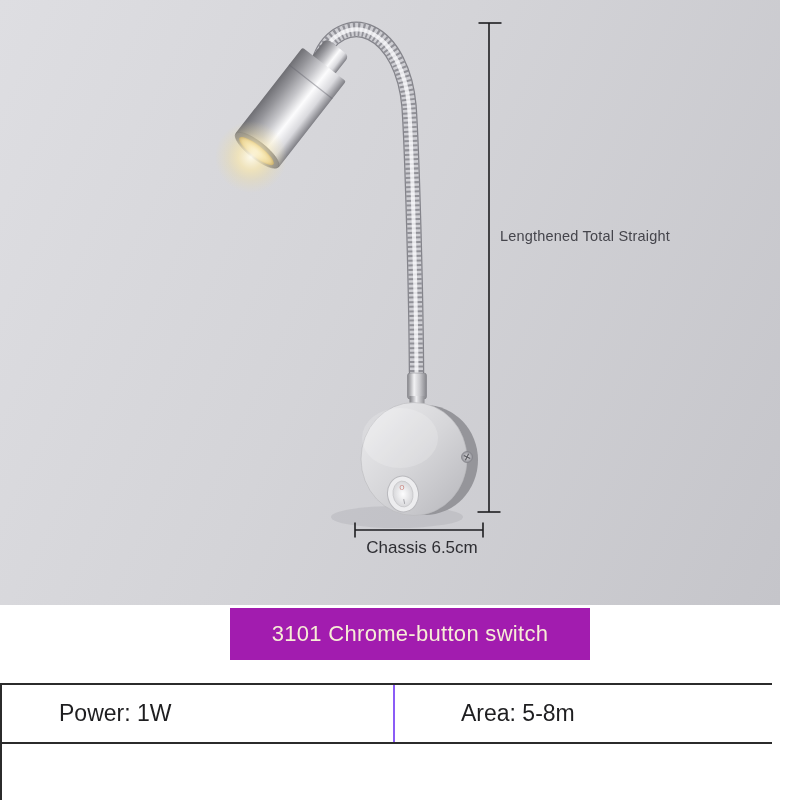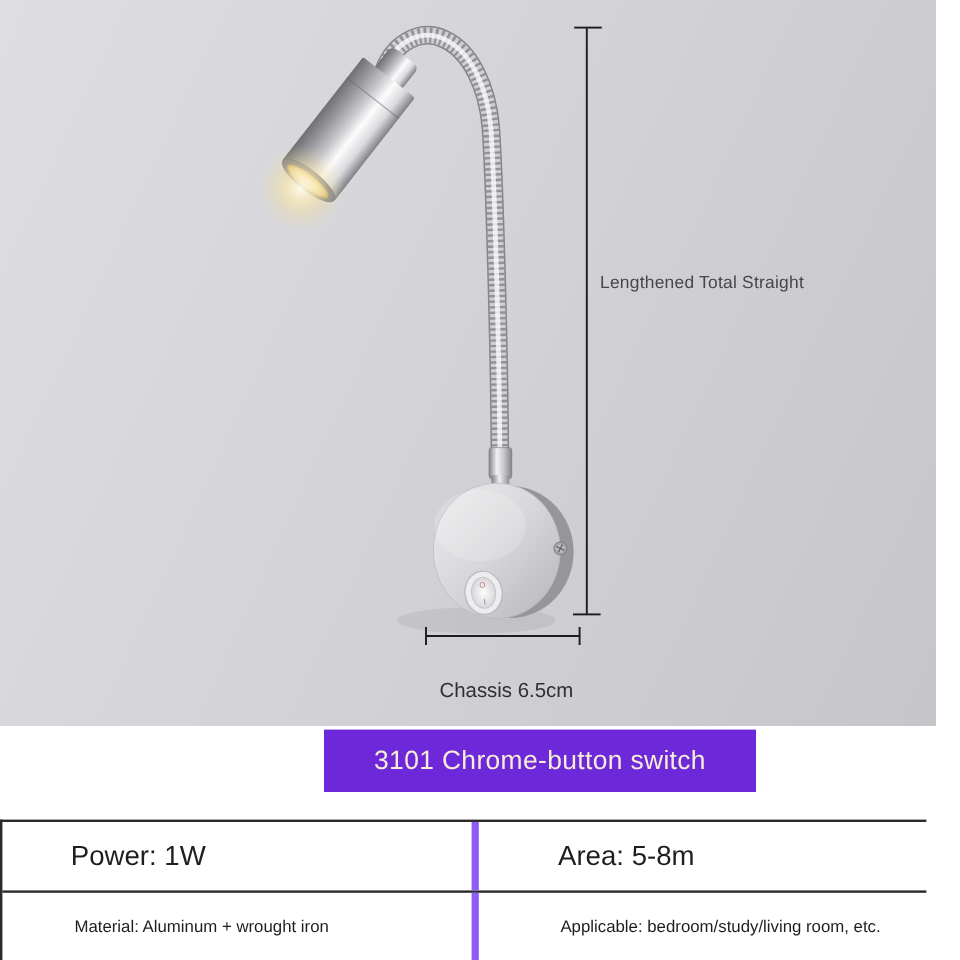--- a/index.html
+++ b/index.html
@@ -27,39 +27,38 @@
     position: absolute;
     left: 500px; top: 228px;
     width: 190px;
     font-size: 14.5px;
     line-height: 16px;
     color: #45454c;
     letter-spacing: 0.2px;
   }
   .dim-h-label {
     position: absolute;
-    left: 332px; top: 566px;
+    left: 332px; top: 538px;
     width: 180px;
     text-align: center;
     font-size: 17px;
     color: #2e2e33;
   }
 
   
   .banner {
     position: absolute;
     left: 230px; top: 608px;
     width: 360px; height: 52px;
-    background: #6d28d9;
+    background: #a21caf;
     color: #f7edd6;
     font-size: 22px;
     text-align: center;
     line-height: 52px;
     letter-spacing: 0.3px;
-    margin-left: 40px;
   }
 
   
   .spec-table {
     position: absolute;
     left: 0; top: 683px;
     width: 772px; height: 117px;
     border-top: 2px solid #2b2b2b;
     border-left: 2px solid #2b2b2b;
     color: #1e1e20;
@@ -67,21 +66,21 @@
   }
   .spec-row { display: flex; width: 100%; }
   .spec-row-top { height: 59px; border-bottom: 2px solid #2b2b2b; }
   .spec-row-bottom { height: 56px; }
   .spec-cell {
     display: flex;
     align-items: center;
     height: 100%;
   }
   .cell-left  { width: 391px; padding-left: 57px; }
-  .cell-right { flex: 1; border-left: 6px solid #8b5cf6; padding-left: 66px; }
+  .cell-right { flex: 1; border-left: 2px solid #8b5cf6; padding-left: 66px; }
   .spec-row-top .spec-cell { font-size: 23px; }
   .spec-row-bottom .spec-cell { font-size: 14px; }
   .spec-row-bottom .cell-left { padding-left: 60px; }
   .spec-row-bottom .cell-right { padding-left: 68px; }
 </style>
 </head>
 <body>
 
 <div class="canvas">
 
@@ -200,23 +199,15 @@
 
   <div class="spec-table">
     <div class="spec-row spec-row-top">
       <div class="spec-cell cell-left">
         <span>Power: 1W</span>
       </div>
       <div class="spec-cell cell-right">
         <span>Area: 5-8m</span>
       </div>
     </div>
-    <div class="spec-row spec-row-bottom">
-      <div class="spec-cell cell-left">
-        <span>Material: Aluminum + wrought iron</span>
-      </div>
-      <div class="spec-cell cell-right">
-        <span>Applicable: bedroom/study/living room, etc.</span>
-      </div>
-    </div>
   </div>
 
 </div>
 
 </body></html>

